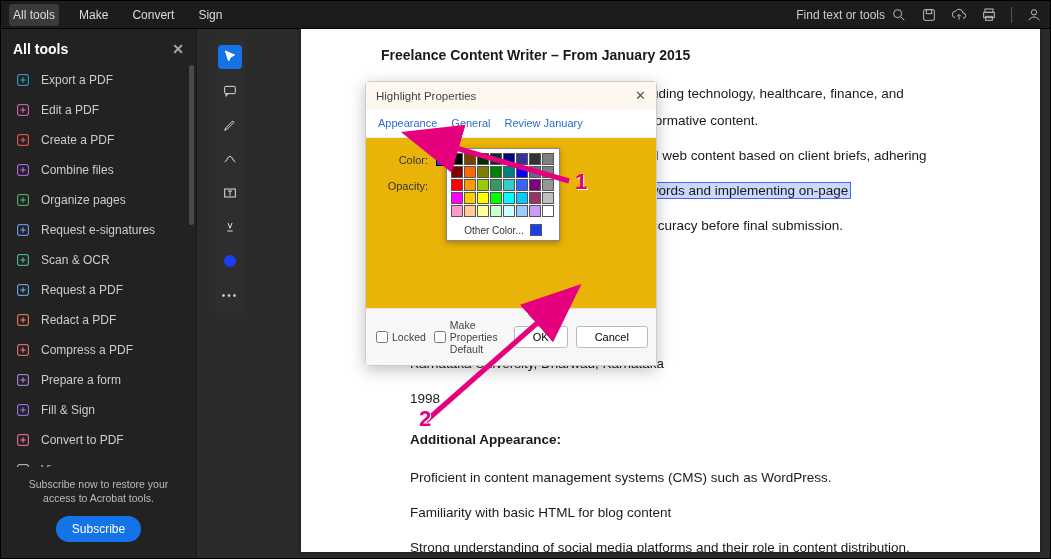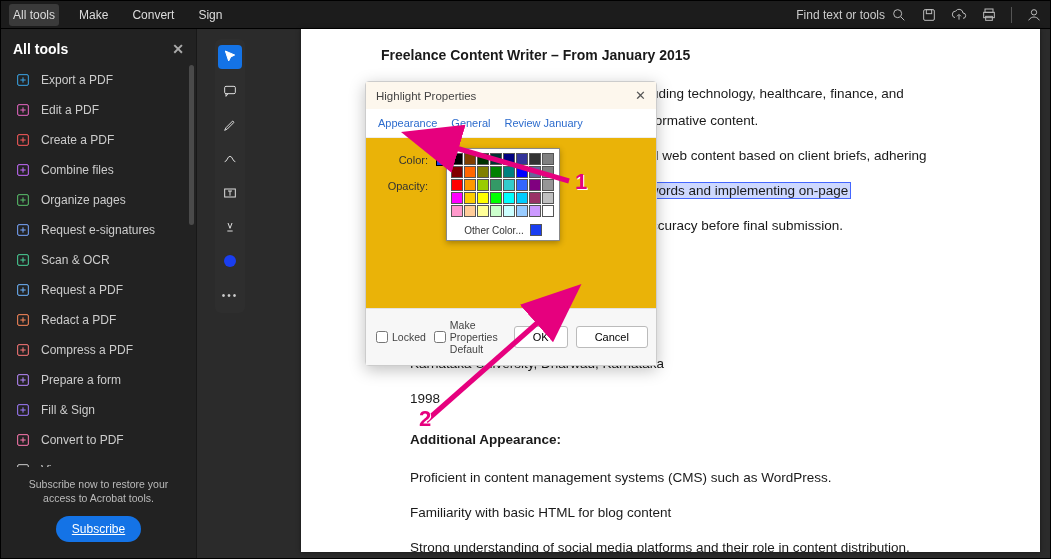--- a/index.html
+++ b/index.html
@@ -17,21 +17,21 @@
   
   .sidebar { position:absolute; top:28px; left:0; width:196px; bottom:0; background:#222; border-right:1px solid #181818; display:flex; flex-direction:column;}
   .sidebar .hdr { display:flex; align-items:center; justify-content:space-between; padding:12px 12px 8px 12px; color:#fff; font-size:14px; font-weight:600; }
   .sidebar .hdr .x { color:#aaa; font-size:14px; cursor:pointer; }
   .sidebar .list { flex:1; overflow:auto; }
   .sidebar .item { display:flex; align-items:center; gap:10px; padding:7px 14px; color:#ccc; font-size:12px; cursor:pointer; }
   .sidebar .ic { width:16px; height:16px; display:flex; align-items:center; justify-content:center; }
   .sidebar .ic svg { width:16px; height:16px; fill:none; stroke-width:1.5; }
   .sidebar .footer { padding:10px 12px 16px 12px; text-align:center; }
   .sidebar .footer .msg { color:#bbb; font-size:10.5px; line-height:1.4; margin-bottom:10px; }
-  .sidebar .footer .btn { background:#1473e6; color:#fff; border:none; border-radius:14px; padding:6px 16px; font-size:12px; cursor:pointer;text-decoration:underline; }
+  .sidebar .footer .btn { background:#1473e6; color:#fff; border:none; border-radius:14px; padding:6px 16px; font-size:12px; cursor:pointer; }
   .sidebar .scroll-ind { position:absolute; right:2px; top:36px; width:5px; height:160px; background:#4a4a4a; border-radius:3px; }
 
   
   .vtb { position:absolute; top:38px; left:214px; width:30px; background:#2e2e2e; border-radius:6px; padding:6px 0; display:flex; flex-direction:column; align-items:center; gap:10px; }
   .vtb .tb { width:24px; height:24px; display:flex; align-items:center; justify-content:center; border-radius:4px; cursor:pointer;}
   .vtb .tb.active { background:#1473e6; }
   .vtb .tb svg { width:16px; height:16px; stroke:#ddd; fill:none; stroke-width:1.5;}
   .vtb .tb.active svg { stroke:#fff; fill:#fff;}
   .vtb .dot { width:12px; height:12px; background:#1a3ef0; border-radius:50%; }
   .vtb .more { color:#ccc; letter-spacing:2px; font-size:10px;}

